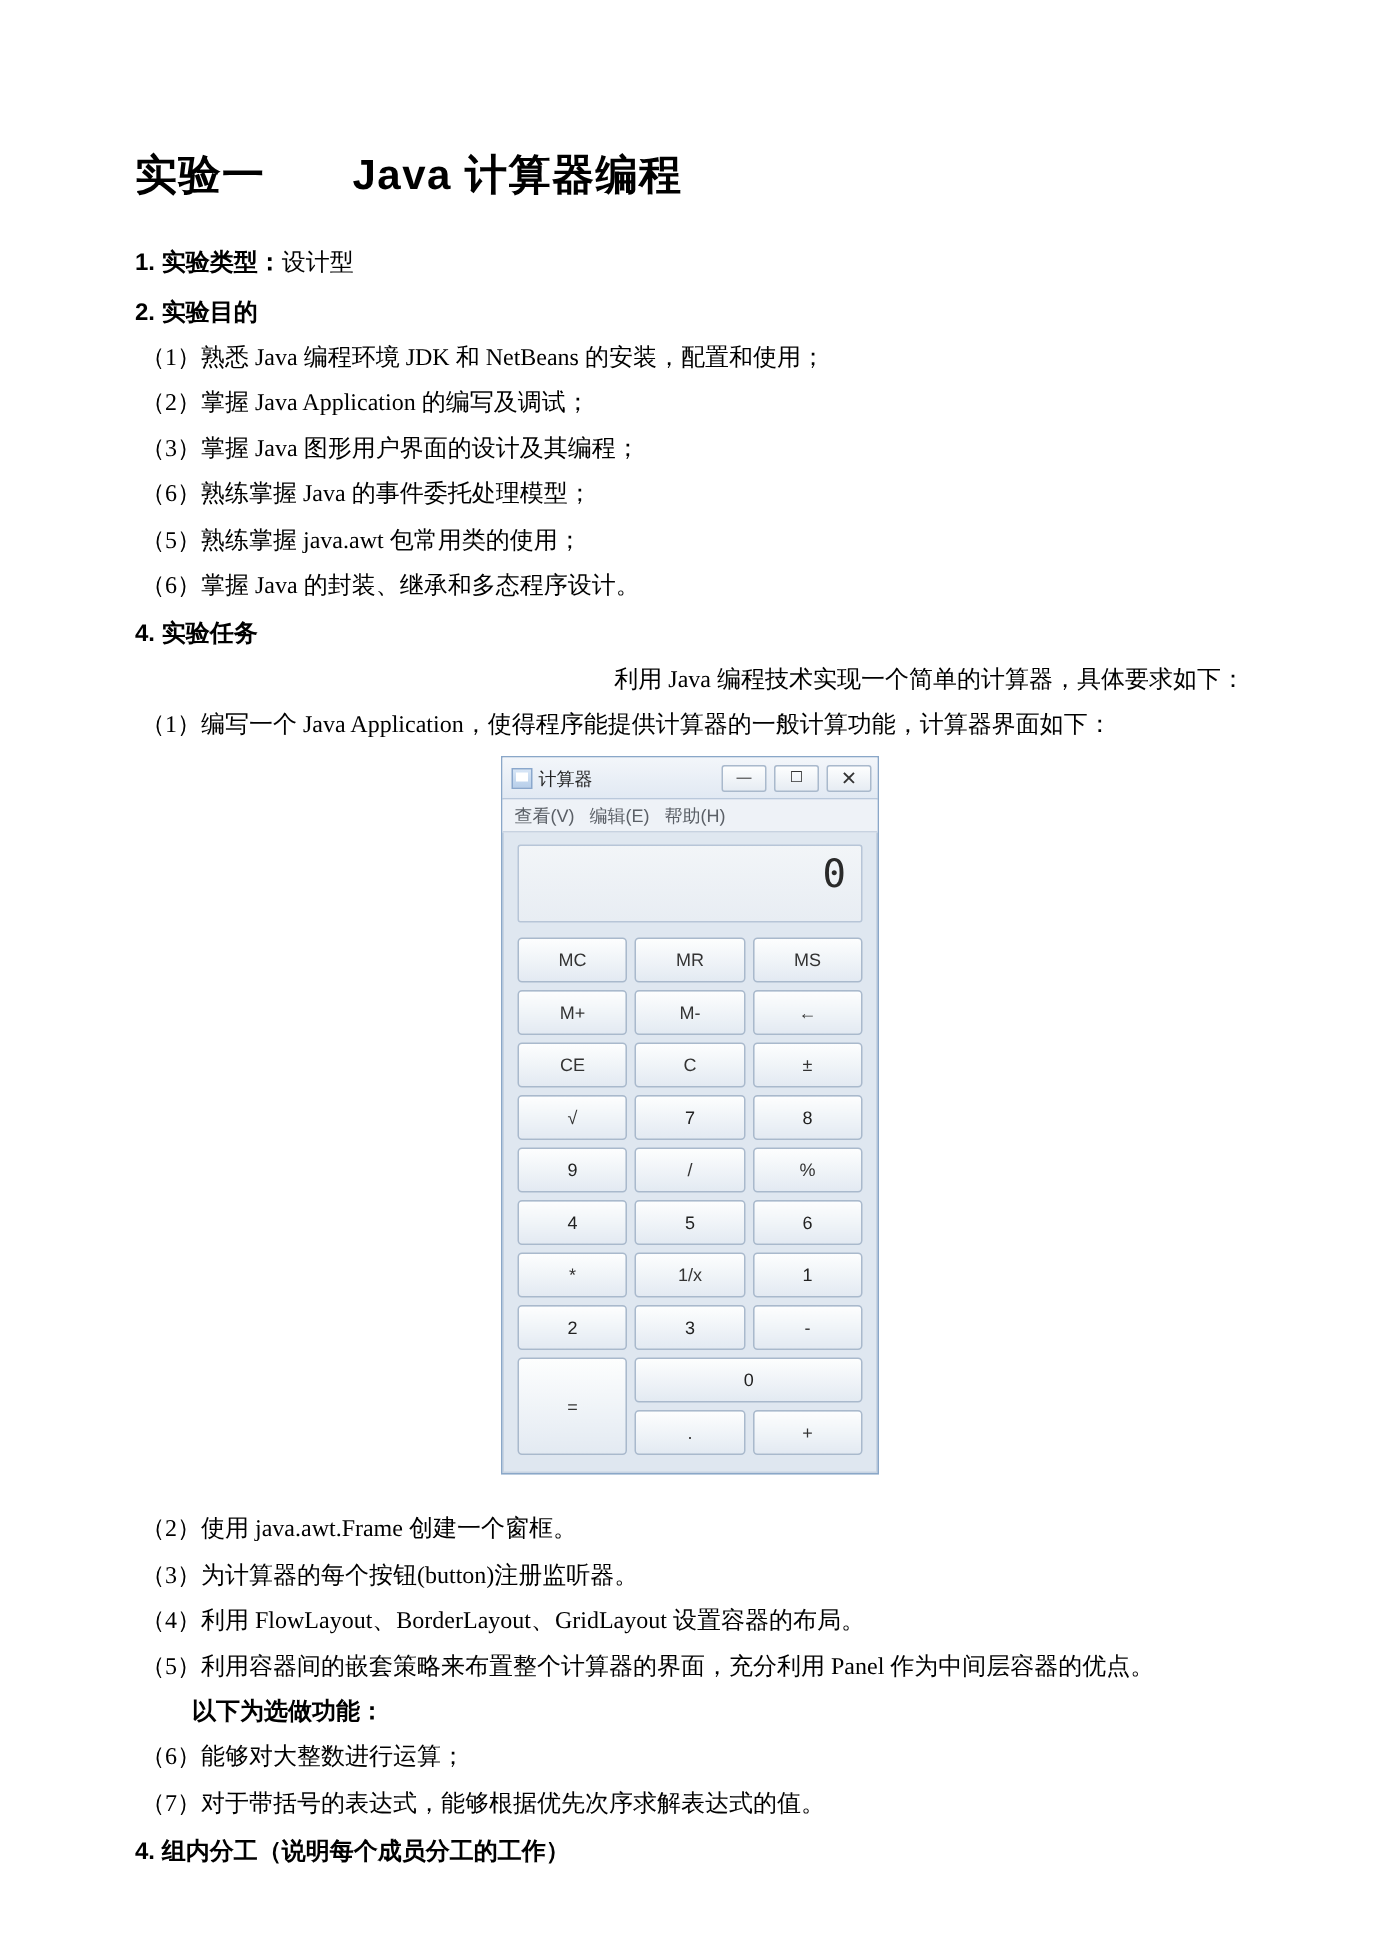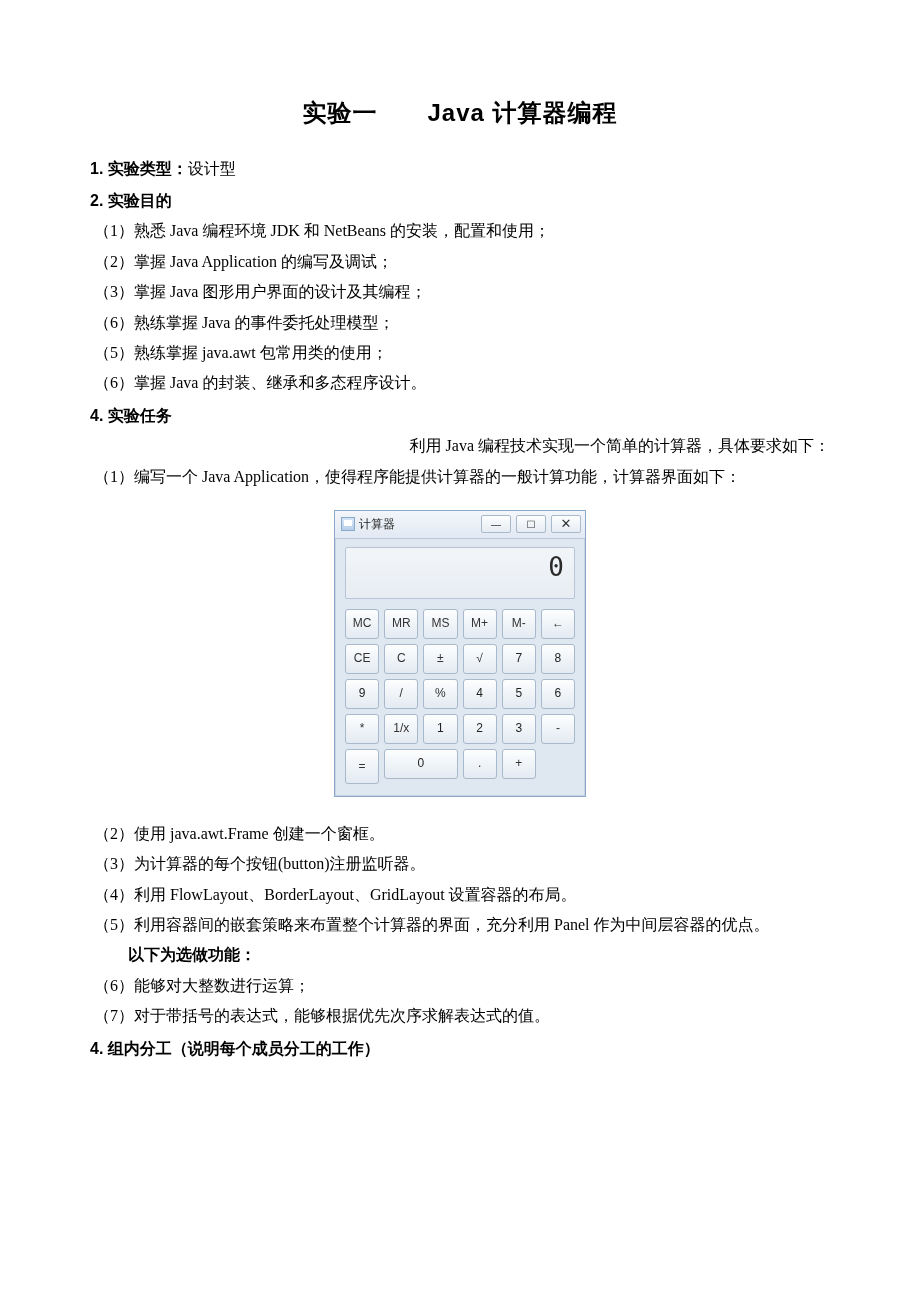--- a/index.html
+++ b/index.html
@@ -6,37 +6,37 @@
   body {
     background: #fff;
     font-family: "SimSun", "宋体", serif;
     font-size: 16px;
     color: #000;
     line-height: 1.9;
     width: 920px;
     padding: 90px 90px 60px 90px;
   }
   .title {
-    text-align: center;
+    text-align: left;
     font-family: "SimHei", "黑体", sans-serif;
     font-weight: bold;
-    font-size: 24px;
+    font-size: 28px;
     margin-bottom: 18px;
     letter-spacing: 1px;
   }
   .section-head {
     margin-top: 2px;
   }
   .bold { font-family: "SimHei", "黑体", sans-serif; font-weight: bold; }
   .indent-line { padding-left: 4px; }
   .dbl-indent { padding-left: 38px; text-align: right; }
   .opt-head { padding-left: 38px; font-family: Liberation Serif, serif; font-weight: bold; }
 
   
-  .calc-wrap { display:flex; justify-content:center; margin: 18px 0 22px 0; }
+  .calc-wrap { display:flex; justify-content:center; margin: 5px 0 22px 0; }
   .calc {
     width: 252px;
     border: 1px solid #8aa7c8;
     background: #dfe7f0;
     box-shadow: 0 0 0 1px #c8d4e2 inset;
     font-family: "Microsoft YaHei","Segoe UI",sans-serif;
   }
   .calc-titlebar {
     height: 28px;
     background: linear-gradient(#f3f6fa,#e1e9f3);
@@ -81,21 +81,21 @@
     background: linear-gradient(#f2f5f8,#e8edf3);
     border: 1px solid #b7c5d7;
     border-radius: 2px;
     display:flex; align-items:flex-end; justify-content:flex-end;
     padding: 4px 10px 6px 10px;
     font-family: Consolas, monospace;
     font-size: 26px;
     color:#2a2a2a;
     margin-bottom: 10px;
   }
-  .calc-grid { display:grid; grid-template-columns: repeat(6, 1fr); gap:5px; }
+  .calc-grid { display:grid; grid-template-columns: repeat(3, 1fr); gap:5px; }
   .cbtn {
     height: 30px;
     border: 1px solid #a9b9cc;
     border-radius: 3px;
     background: linear-gradient(#fdfefe,#e3eaf2);
     display:flex; align-items:center; justify-content:center;
     font-size: 12px; color:#333;
     font-family: "Segoe UI", Arial, sans-serif;
   }
   .cbtn.num { color:#222; font-weight:500; }
@@ -125,20 +125,25 @@
 
 <div class="calc-wrap">
   <div class="calc">
     <div class="calc-titlebar">
       <span class="calc-icon"></span>
       <span class="t-title">计算器</span>
       <span class="spacer"></span>
       <span class="win-btn">—</span>
       <span class="win-btn">☐</span>
       <span class="win-btn close">✕</span>
+    </div>
+    <div class="calc-menu">
+      <span>查看(V)</span>
+      <span>编辑(E)</span>
+      <span>帮助(H)</span>
     </div>
     <div class="calc-body">
       <div class="calc-display">0</div>
       <div class="calc-grid">
         <div class="cbtn">MC</div>
         <div class="cbtn">MR</div>
         <div class="cbtn">MS</div>
         <div class="cbtn">M+</div>
         <div class="cbtn">M-</div>
 

